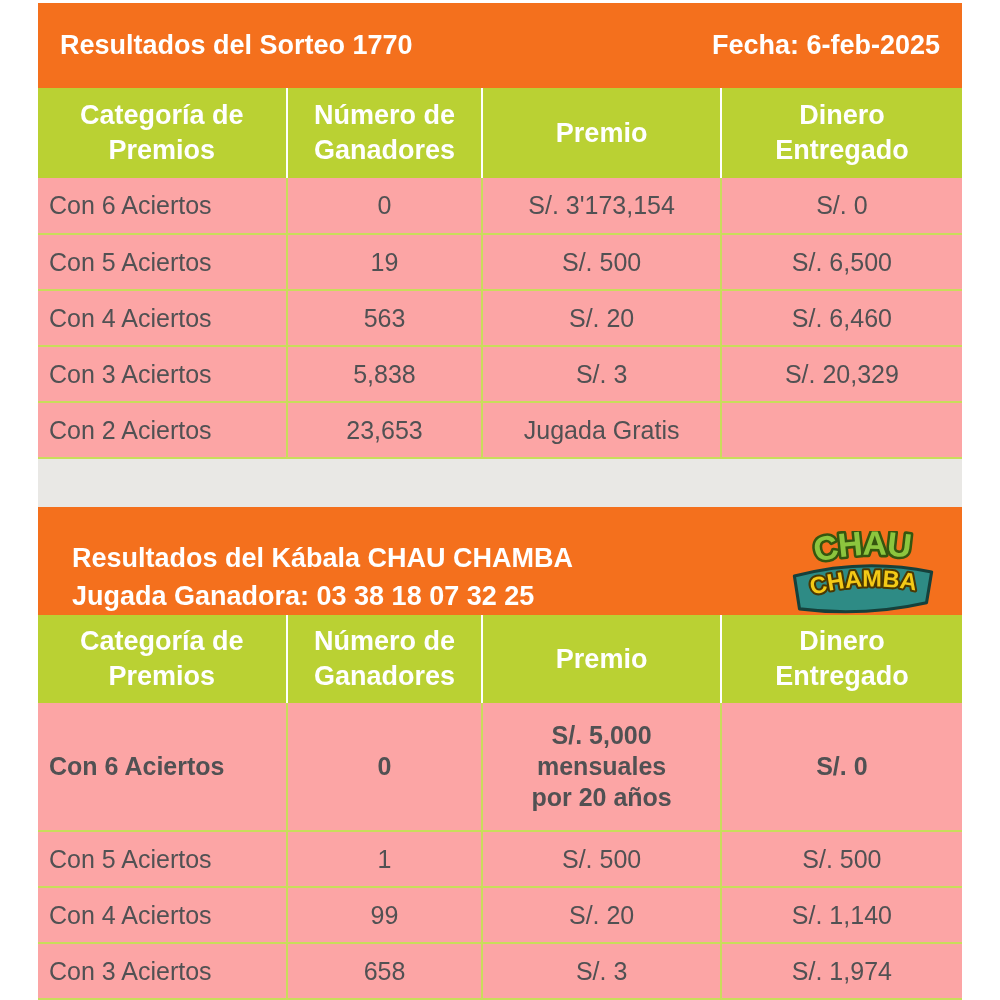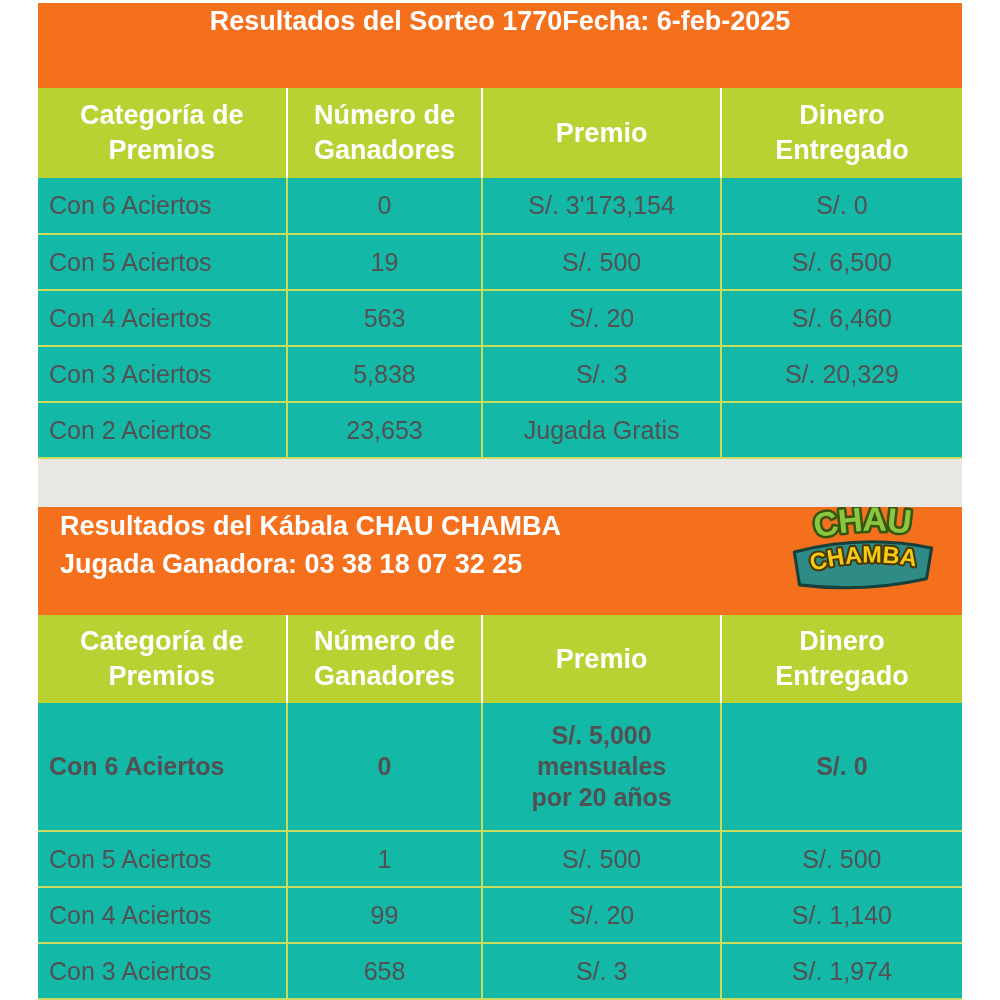--- a/index.html
+++ b/index.html
@@ -12,39 +12,39 @@
   *{box-sizing:border-box;}
   html,body{margin:0;padding:0;}
   body{
     width:1000px;height:1000px;overflow:hidden;background:#fff;
     font-family:"Liberation Sans", sans-serif;
   }
   .page{margin:3px 38px 0 38px;width:924px;}
 
   
   .bar{background:var(--orange,#F4701D);color:#fff;font-weight:bold;}
-  .bar-1{height:85px;display:flex;justify-content:center;padding:0 22px;font-size:27px;line-height:37px;}
+  .bar-1{height:85px;display:flex;flex-direction:column;justify-content:center;padding:0 22px;font-size:27px;line-height:37px;}
   .bar-1 .line-1{display:flex;justify-content:space-between;align-items:baseline;}
-  .bar-2{height:108px;display:flex;align-items:flex-start;padding:0 24px 0 22px;gap:8px;}
+  .bar-2{height:108px;display:flex;align-items:flex-end;padding:0 24px 0 34px;gap:8px;}
   .bar-2 .bar-text{flex:1;font-size:27px;line-height:38px;}
 
   
   table{width:100%;border-collapse:collapse;table-layout:fixed;}
   col.c1{width:26.9%;} col.c2{width:21.2%;} col.c3{width:25.8%;} col.c4{width:26.1%;}
   thead th{
     background:var(--header-green,#BAD133);color:#fff;
     font-size:27px;font-weight:bold;line-height:35px;
     height:90px;text-align:center;vertical-align:middle;white-space:pre-line;padding:0;
   }
   .t2 thead th{height:88px;}
   thead th + th{border-left:2px solid #fff;}
   tbody td{
     color:var(--cell-text,#515153);font-size:25px;text-align:center;vertical-align:middle;
     height:56px;border-bottom:2px solid var(--line-green,#C9DC5B);
-    white-space:pre-line;line-height:31px;padding:0;background:#14b8a6;
+    white-space:pre-line;line-height:31px;padding:0;background:#fca5a5;
   }
   tbody td + td{border-left:2px solid var(--line-green,#C9DC5B);}
   tbody td:first-child{text-align:left;padding-left:11px;}
   .t2 tbody tr:first-child td{height:128px;font-weight:bold;}
 
   
   .gap{height:48px;background:var(--gap-gray,#E9E8E5);}
 
   
   .logo{width:142px;height:84px;flex:0 0 auto;margin-right:4px;}

